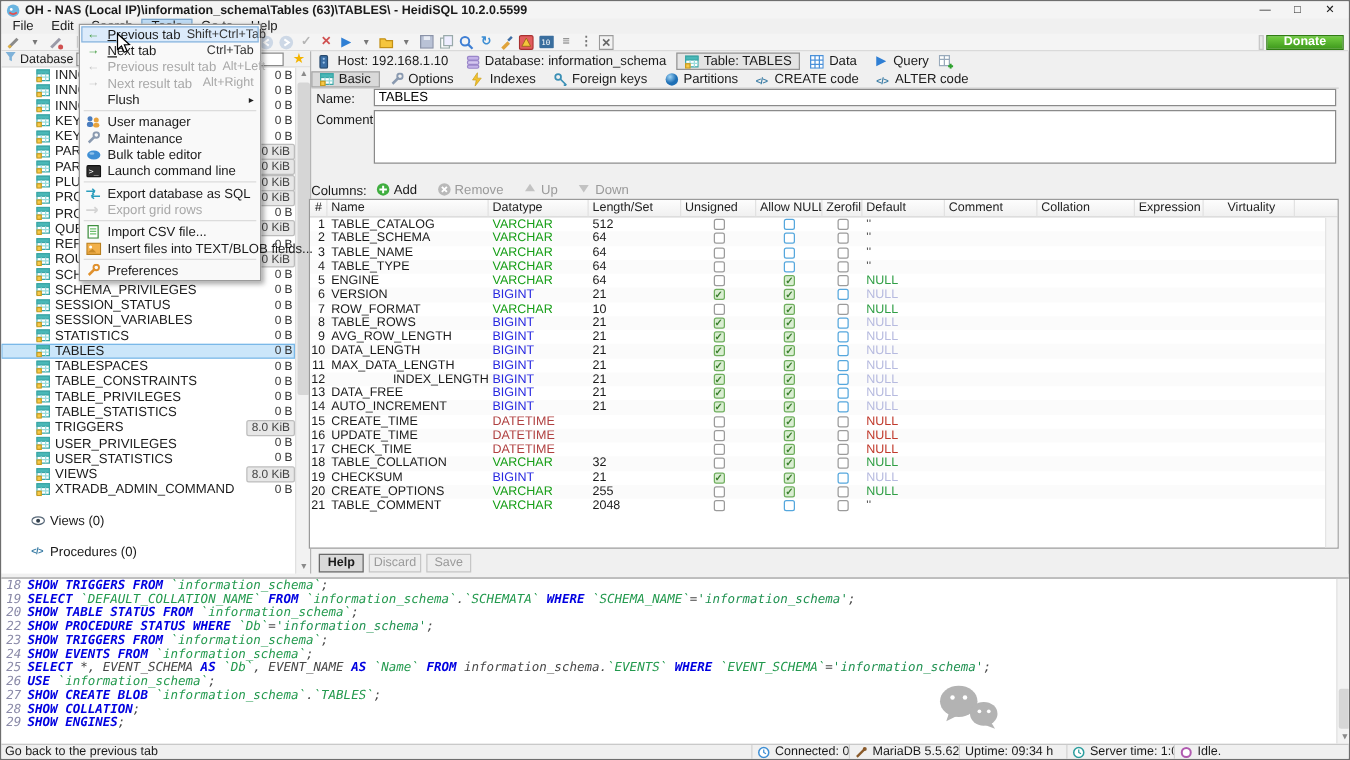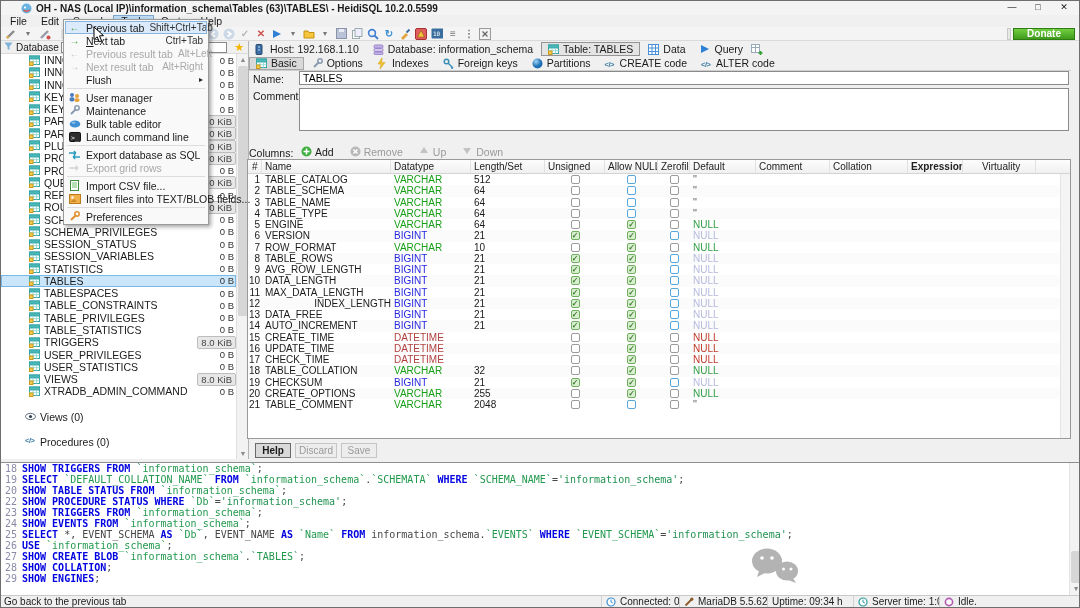--- a/index.html
+++ b/index.html
@@ -1,21 +1,21 @@
 <!DOCTYPE html>
 <html><head>
 <meta charset="utf-8">
 <style>
   html,body{margin:0;padding:0;background:#9a9a9a;}
   *{box-sizing:border-box;}
   .window{position:relative;width:1080px;height:608px;background:#f0f0f0;border:1px solid #6e6e6e;
     font-family:"Liberation Sans",sans-serif;font-size:10.5px;color:#1a1a1a;overflow:hidden;}
 
   
-  .titlebar{position:absolute;left:0;top:0;right:0;height:14px;background:#f4f4f4;display:flex;align-items:center;padding-left:20px;gap:4px;}
+  .titlebar{position:absolute;left:0;top:0;right:0;height:14px;background:#f4f4f4;display:flex;align-items:center;padding-left:4px;gap:4px;}
   .title-text{font-weight:700;font-size:10px;white-space:nowrap;}
   .win-btns{position:absolute;right:2px;top:0;height:14px;display:flex;}
   .win-btn{width:26px;text-align:center;font-size:9px;line-height:13px;color:#222;cursor:default;}
 
   
   .menubar{position:absolute;left:0;top:14px;right:0;height:12px;background:#f0f0f0;display:flex;padding-left:2px;}
   .menu-item{padding:0 7px;line-height:12px;}
   .menu-item.active{background:#bfdcf5;border:1px solid #7da7cc;line-height:10px;}
 
   
@@ -78,21 +78,21 @@
 
   .btn{position:absolute;top:442px;height:15px;border:1px solid #8a8a8a;background:#e2e2e2;text-align:center;line-height:13px;font-size:10px;}
   .btn.disabled{border-color:#c6c6c6;background:#ededed;color:#9a9a9a;}
   .btn.default{font-weight:700;border-color:#6a6a6a;background:#d9d9d9;}
 
   .splitter{position:absolute;left:0;top:458px;right:0;height:4px;background:#f0f0f0;border-bottom:1px solid #8e8e8e;}
 
   
   .sqllog{position:absolute;left:0;top:462px;width:1080px;height:132px;background:#fff;overflow:hidden;
     font-family:"DejaVu Sans Mono",monospace;font-size:10px;}
-  .sql-line{height:11px;line-height:11px;white-space:nowrap;}
+  .sql-line{height:11px;line-height:11px;white-space:nowrap;font-style:italic;}
   .ln{display:inline-block;width:16px;text-align:right;color:#8a8aa8;margin-right:5px;}
   .tk-k{color:#0000e0;font-weight:700;}
   .tk-i{color:#22994d;}
   .tk-s{color:#1f9150;text-align:right;}
   .tk-p{color:#474747;}
   .log-sb{position:absolute;right:1px;top:0;width:11px;height:132px;background:#f3f3f3;border-left:1px solid #e2e2e2;}
   .watermark{position:absolute;left:748px;top:545px;display:flex;align-items:center;gap:12px;color:#b5b5b5;font-size:27px;white-space:nowrap;}
 
   
   .statusbar{position:absolute;left:0;top:594px;right:0;height:13px;background:#f0f0f0;border-top:1px solid #c9c9c9;font-size:10px;}
@@ -900,21 +900,21 @@
         <span class="gh-cell" style="left: 1px; width: 13px;">#</span>
         <span class="gh-cell" style="left: 14px; width: 129px;">Name</span>
         <span class="gh-cell" style="left: 143px; width: 80px;">Datatype</span>
         <span class="gh-cell" style="left: 223px; width: 74px;">Length/Set</span>
         <span class="gh-cell" style="left: 297px; width: 60px;">Unsigned</span>
         <span class="gh-cell" style="left: 357px; width: 53px;">Allow NULL</span>
         <span class="gh-cell" style="left: 410px; width: 32px;">Zerofill</span>
         <span class="gh-cell" style="left: 442px; width: 66px;">Default</span>
         <span class="gh-cell" style="left: 508px; width: 74px;">Comment</span>
         <span class="gh-cell" style="left: 582px; width: 78px;">Collation</span>
-        <span class="gh-cell" style="left: 660px; width: 55px; font-weight: bold;">Expression</span>
+        <span class="gh-cell" style="left: 660px; width: 55px;">Expression</span>
         <span class="gh-cell" style="left: 731px; width: 57px;">Virtuality</span>
       </div>
     <div class="grid-body" id="gridBody">
         <div class="g-row">
           <span class="g-cell g-num" style="left: 1px; width: 13px;">1</span>
           <span class="g-cell" style="left: 14px; width: 129px;">TABLE_CATALOG</span>
           <span class="g-cell" style="left: 143px; width: 80px; color: rgb(22, 158, 22); font-weight: 400;">VARCHAR</span>
           <span class="g-cell" style="left: 223px; width: 74px;">512</span>
           <span class="g-cell cbwrap" style="left: 297px; width: 60px;">
             <span class="cb dis"></span>

